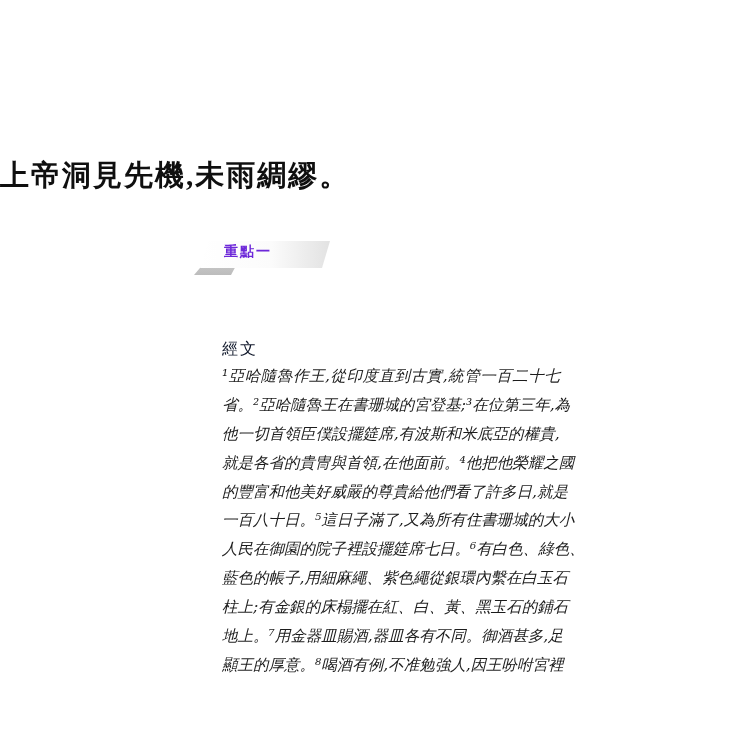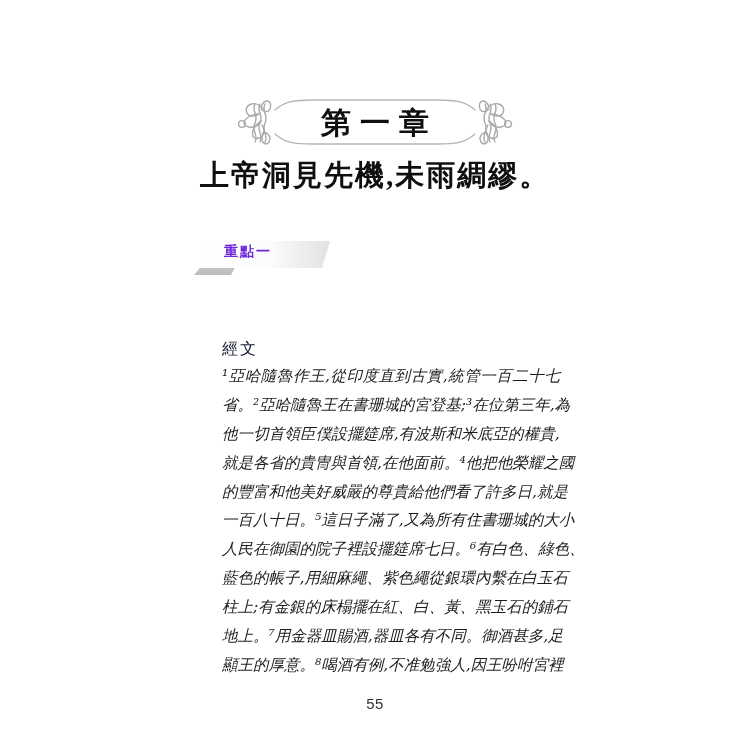--- a/index.html
+++ b/index.html
@@ -14,21 +14,21 @@
   .chapter-heading{
     position:absolute;left:0;top:0;width:100%;height:100%;
     display:flex;align-items:center;justify-content:center;
     font-family:"Liberation Serif","DejaVu Serif",serif;
     font-weight:700;font-size:30px;color:#0f0f0f;
     letter-spacing:9px;padding-left:9px;box-sizing:border-box;
   }
 
   
   .main-title{
-    position:absolute;left:0;top:156px;width:750px;margin:0;text-align:center;
+    position:absolute;left:0;top:156px;width:750px;margin:0;text-align:left;
     font-family:"Liberation Serif","DejaVu Serif",serif;
     font-weight:700;font-size:29px;color:#0f0f0f;letter-spacing:2px;
   }
 
   
   .keypoint-tag{position:absolute;left:192px;top:239px;width:150px;height:38px;}
   .keypoint-tag svg{position:absolute;left:0;top:0;}
   .tag-label{
     position:absolute;left:32px;top:4px;
     font-size:14px;font-weight:700;color:#6d28d9;letter-spacing:2px;
@@ -60,42 +60,20 @@
   .page-number{
     position:absolute;left:0;top:695px;width:750px;text-align:center;
     font-size:15px;color:#333;letter-spacing:0.5px;
   }
 </style>
 </head>
 <body>
 
 <div class="page">
 
-  <div class="chapter-banner">
-    <svg class="banner-svg" viewBox="0 0 296 52">
-      <defs>
-        <g id="knot" fill="none" stroke="#a9a9a9" stroke-width="1.4" stroke-linecap="round">
-          <path d="M-2,-19 C-6,-12 2,-8 -2,0 C-6,8 2,12 -2,19"></path>
-          <path d="M3,-19 C-1,-12 7,-8 3,0 C-1,8 7,12 3,19"></path>
-          <path d="M8,-19 C4,-12 12,-8 8,0 C4,8 12,12 8,19"></path>
-          <path d="M6,-14 C-2,-24 -14,-18 -10,-10 C-8,-6 -2,-6 2,-9"></path>
-          <path d="M2,-9 C-12,-8 -18,2 -8,4 C-2,5 2,2 4,-2"></path>
-          <path d="M4,-2 C-8,6 -6,18 2,15 C8,13 8,6 5,2"></path>
-          <path d="M6,10 C2,22 12,24 13,16 C13,11 9,9 6,10"></path>
-          <path d="M4,-16 C8,-26 16,-22 13,-14 C11,-10 7,-11 4,-14"></path>
-          <circle cx="-15" cy="1" r="3.4"></circle>
-        </g>
-      </defs>
-      <path d="M48,13 C58,4 68,3 86,3 L210,3 C228,3 238,4 248,13" fill="none" stroke="#b5b5b5" stroke-width="1.3" stroke-linecap="round"></path>
-      <path d="M48,37 C58,46 68,47 86,47 L210,47 C228,47 238,46 248,37" fill="none" stroke="#b5b5b5" stroke-width="1.3" stroke-linecap="round"></path>
-      <use href="#knot" transform="translate(30,26)"></use>
-      <use href="#knot" transform="translate(266,26) scale(-1,1)"></use>
-    </svg>
-    <div class="chapter-heading">第一章</div>
-  </div>
 
   <h1 class="main-title">上帝洞見先機,未雨綢繆。</h1>
 
   <div class="keypoint-tag">
     <svg width="150" height="38" viewBox="0 0 150 38">
       <defs>
         <linearGradient id="tagface" x1="0" y1="0" x2="1" y2="0">
           <stop offset="0" stop-color="#ffffff"></stop>
           <stop offset="0.55" stop-color="#fbfbfb"></stop>
           <stop offset="0.82" stop-color="#ececec"></stop>
@@ -392,15 +370,14 @@
         <span>,</span>
         <span>因</span>
         <span>王</span>
         <span>吩</span>
         <span>咐</span>
         <span>宮</span>
         <span>裡</span>
       </div>
     </div>
 
-  <div class="page-number">55</div>
 
 </div>
 
 </body></html>

